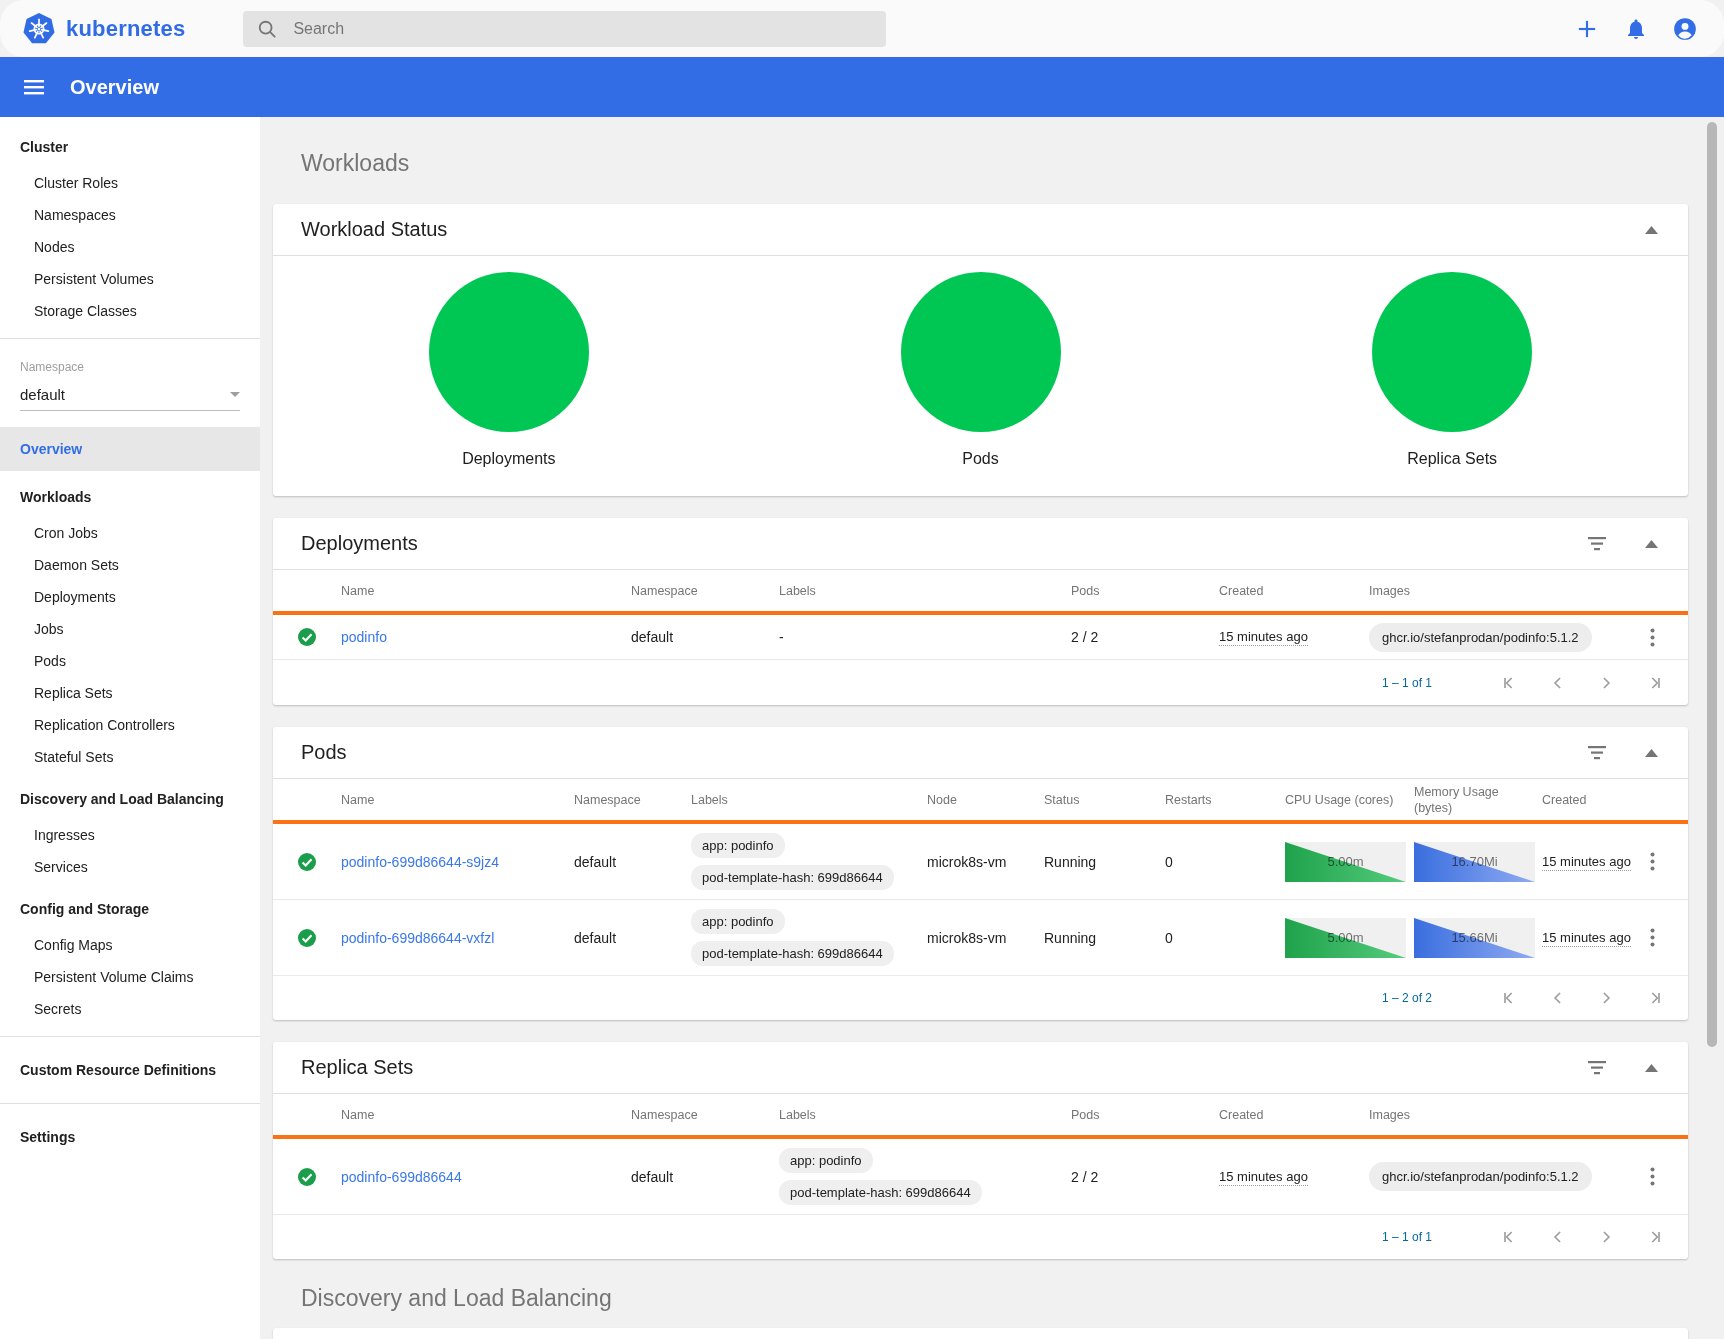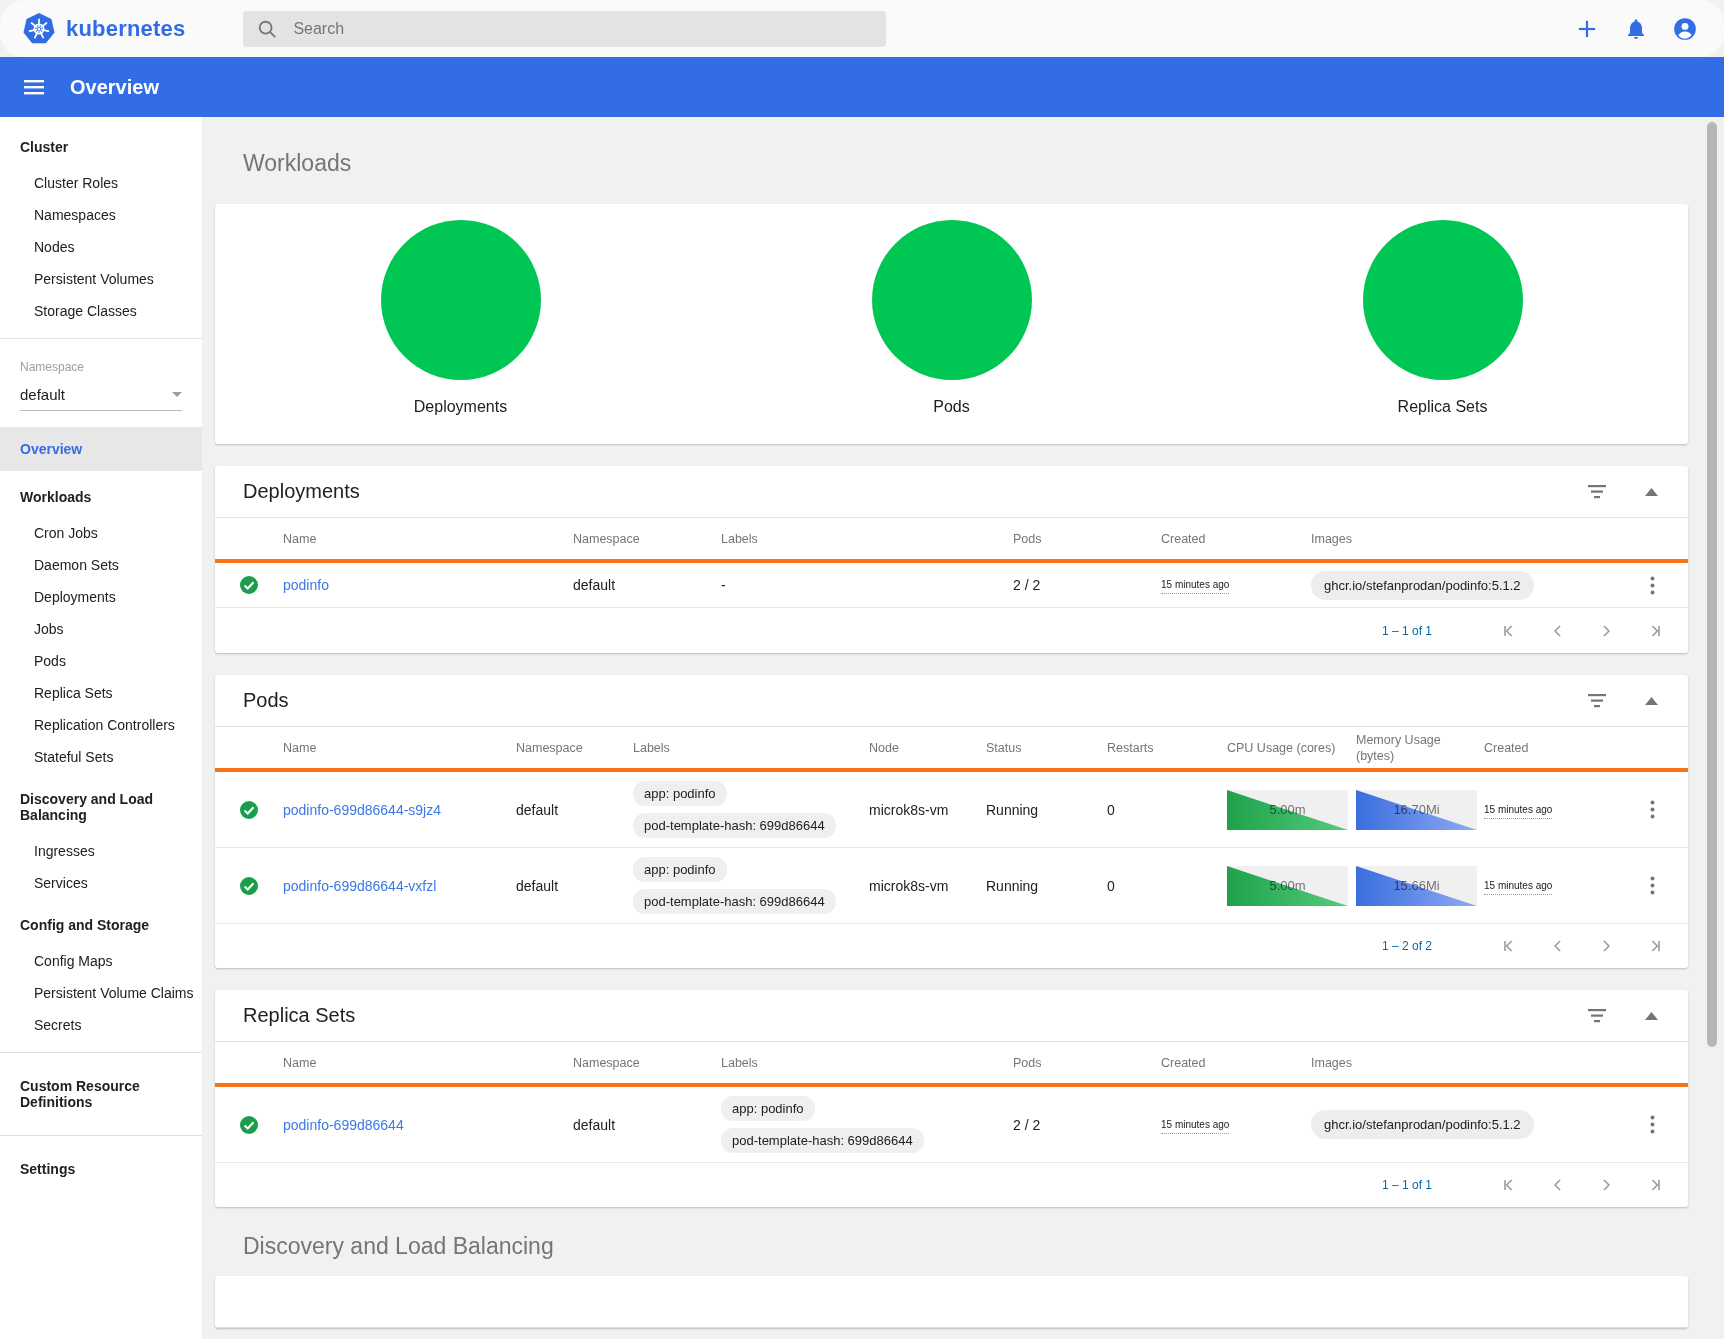--- a/index.html
+++ b/index.html
@@ -18,21 +18,21 @@
   .topbar-spacer { flex:1; }
   .topbar-actions { display:flex; align-items:center; gap:24px; }
   .icon-btn { background:none; border:none; cursor:pointer; display:flex; align-items:center; justify-content:center; padding:0; }
 
   
   .toolbar { height:60px; background:#326de6; display:flex; align-items:center; padding:0 24px; }
   .toolbar-title { color:#fff; font-size:20px; font-weight:bold; margin-left:26px; }
 
   
   .layout { display:flex; height:1222px; }
-  .sidebar { width:202px; background:#fff; flex:none; padding-top:4px; font-size:14px; }
+  .sidebar { width:260px; background:#fff; flex:none; padding-top:4px; font-size:14px; }
   .content { flex:1; padding:0 36px 0 13px; overflow:hidden; }
 
   
   .sb-heading { padding:13px 20px 12px; font-weight:bold; color:#212121; margin-top:5px; cursor:default; }
   .sb-item { height:32px; line-height:32px; padding-left:34px; color:#212121; cursor:pointer; white-space:nowrap; }
   .sb-divider { border-top:1px solid #e0e0e0; margin:11px 0; }
   .sb-ns-label { padding:10px 20px 2px; font-size:12px; color:#9e9e9e; }
   .sb-select { margin:3px 20px 16px; border-bottom:1px solid #bdbdbd; height:32px; display:flex;
                align-items:center; justify-content:space-between; font-size:15px; cursor:pointer; }
   .caret { width:0; height:0; border-left:5px solid transparent; border-right:5px solid transparent;
@@ -62,21 +62,21 @@
             align-items:center; padding:0 16px 0 24px; }
   .trow { border-bottom:1px solid #e9e9e9; min-height:45px; }
   .grid-p.trow:not(.thead) { min-height:64px; }
   .thead { min-height:45px; border-bottom:4px solid #f97316; }
   .th { font-size:12.5px; color:#757575; line-height:16px; padding-right:10px; }
   .cell { font-size:14px; color:#212121; padding-right:10px; }
   .name-link { font-size:14px; color:#3b78e7; text-decoration:none; cursor:pointer; }
   .cell-icon { display:flex; align-items:center; }
   .chips { display:flex; flex-direction:column; align-items:flex-start; gap:7px; padding:9px 0; }
   .chip { background:#efefef; border-radius:12px; padding:5px 11px; font-size:13px; color:#212121; white-space:nowrap; }
-  .created { font-size:10px; color:#212121; border-bottom:1px dotted #9e9e9e; align-self:center;
+  .created { font-size:13px; color:#212121; border-bottom:1px dotted #9e9e9e; align-self:center;
              justify-self:start; line-height:17px; }
   .img-chip { background:#ededed; border-radius:15px; padding:7px 13px; font-size:13px; color:#212121;
               white-space:nowrap; justify-self:start; }
   .kebab-btn { background:none; border:none; cursor:pointer; justify-self:center; display:flex; padding:4px; }
 
   .spark { position:relative; width:121px; height:40px; background:#f0f0f0; overflow:hidden; }
   .spark svg { position:absolute; inset:0; width:100%; height:100%; }
   .spark-label { position:absolute; inset:0; display:flex; align-items:center; justify-content:center;
                  font-size:13px; color:rgba(0,0,0,.55);border-radius:16px; }
 
@@ -204,20 +204,28 @@
       <div class="sb-big-item">Custom Resource Definitions</div>
       <div class="sb-divider"></div>
       <div class="sb-big-item">Settings</div>
     </nav>
 
   <main class="content">
 
     <h2 class="section-title">Workloads</h2>
 
     <section class="card">
+      <div class="card-head">
+        <div class="card-title">Workload Status</div>
+        <button class="icon-btn">
+          <svg width="13" height="8" viewBox="0 0 13 8">
+              <polygon points="6.5,0 13,8 0,8" fill="#757575"></polygon>
+            </svg>
+        </button>
+      </div>
       <div class="charts" id="ws-charts">
           <div class="chart-col">
             <div class="donut" style="background: rgb(0, 199, 83);"></div>
             <div class="chart-label">Deployments</div>
           </div>
           <div class="chart-col">
             <div class="donut" style="background: rgb(0, 199, 83);"></div>
             <div class="chart-label">Pods</div>
           </div>
           <div class="chart-col">

